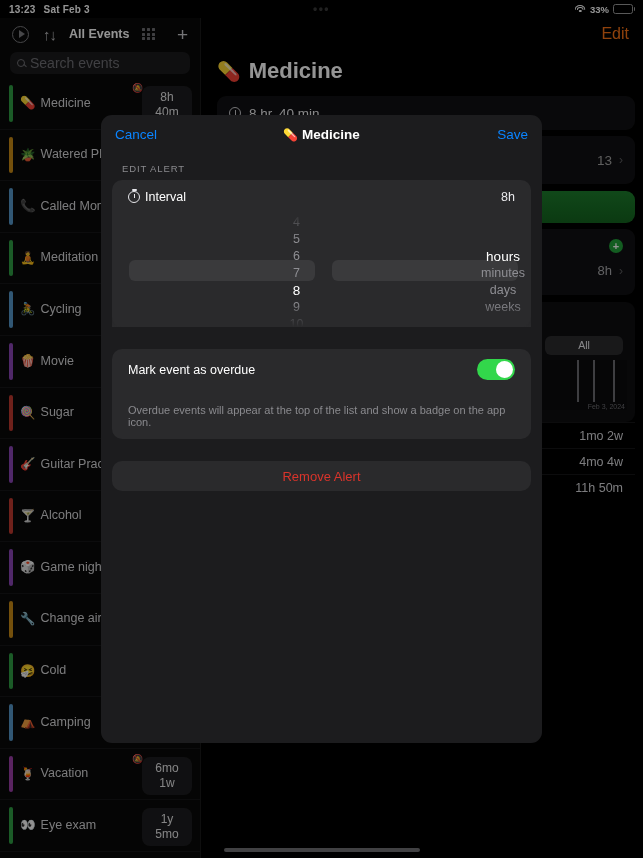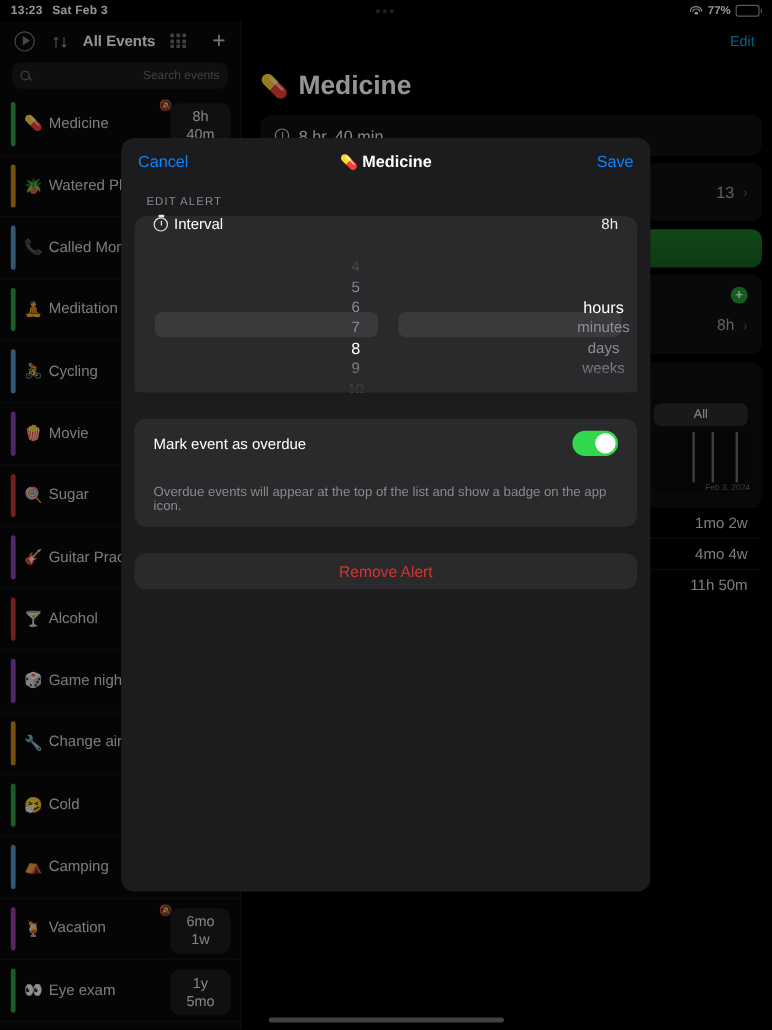--- a/index.html
+++ b/index.html
@@ -58,21 +58,21 @@
                line-height: 1; }
   .sb-search {
     margin: 2px 10px 0; height: 22px; background: #1b1b1d; border-radius: 7px;
     display: flex; align-items: center; padding: 0 7px; gap: 5px;
   }
   .search-gl { width: 8px; height: 8px; border: 1.2px solid #6f6f74; border-radius: 50%;
                position: relative; flex: none; }
   .search-gl::after { content:''; position:absolute; width: 4px; height: 1.2px;
                background: #6f6f74; transform: rotate(45deg); right: -3.2px; bottom: 0px; }
   .sb-search input { background: transparent; border: none; outline: none;
-               color: #d0d0d2; font-size: 10px; font-family: inherit; width: 100%; text-align: right; }
+               color: #d0d0d2; font-size: 14px; font-family: inherit; width: 100%; }
   .sb-search input::placeholder { color: #6f6f74; }
 
   .sb-list { margin-top: 4px; }
   .sb-row { position: relative; height: 51.6px; display: flex; align-items: center;
             border-bottom: 1px solid #161618; padding-left: 20px; }
   .sb-bar { position: absolute; left: 9px; top: 7px; bottom: 7px; width: 4px;
             border-radius: 2px; }
   .sb-emoji { font-size: 12.5px; margin-right: 5px; line-height: 1;
               font-family: "DejaVu Sans", sans-serif; }
   .sb-label { color: #d5d5d7; font-size: 12.5px; line-height: 13.5px;
@@ -80,21 +80,21 @@
   .sb-badge { position: absolute; right: 8px; top: 8px; min-width: 50px;
               background: #1d1d1f; border-radius: 8px; padding: 4px 0;
               text-align: center; color: #e3e3e5; font-size: 12px; line-height: 15px; }
   .sb-mute { position: absolute; right: 56px; top: 6px; color: #b32b25;
              font-size: 9px; line-height: 1; }
 
   
   .detail { position: absolute; top: 18px; left: 201px; width: 442px; height: 840px; }
   .detail-top { height: 32px; display: flex; align-items: center;
                 justify-content: flex-end; padding-right: 14px; }
-  .edit-link { color: #0ea5e9; font-size: 12px; }
+  .edit-link { color: #f97316; font-size: 16px; }
   .detail-title { display: flex; align-items: center; gap: 8px;
                   padding: 8px 0 6px 16px; }
   .detail-title .emo { font-size: 19px; font-family: "DejaVu Sans", sans-serif; }
   .detail-title .txt { color: #fff; font-size: 22px; font-weight: bold; }
   .card { background: #111113; border-radius: 9px; margin: 6px 8px 0 16px;
           position: relative; }
   .card-dur { height: 34px; display: flex; align-items: center; padding-left: 12px; gap: 8px; }
   .timer-ico { width: 12px; height: 12px; border: 1.2px solid #c8c8cc; border-radius: 50%;
                position: relative; }
   .timer-ico::after { content:''; position:absolute; left: 5px; top: 2px; width: 1.2px;
@@ -132,21 +132,21 @@
            background: #1c1c1e; border-radius: 11px; overflow: hidden; }
   .modal-head { height: 38px; display: flex; align-items: center; padding: 0 14px; }
   .m-cancel { color: #0a84ff; font-size: 13.5px; }
   .m-save { color: #0a84ff; font-size: 13.5px; margin-left: auto; }
   .m-title { position: absolute; left: 0; right: 0; text-align: center; color: #fff;
              font-size: 13.5px; font-weight: bold; pointer-events: none; }
   .m-title .emo { font-family: "DejaVu Sans", sans-serif; font-size: 12px; }
   .sec-hdr { color: #8a8a8e; font-size: 9.5px; letter-spacing: .9px;
              padding: 10px 0 6px 21px; }
   .m-card { background: #2a2a2c; border-radius: 10px; margin: 0 11px; }
-  .int-row { height: 34px; display: flex; align-items: flex-start; padding: 0 16px; }
+  .int-row { height: 34px; display: flex; align-items: center; padding: 0 16px; }
   .int-left { display: flex; align-items: center; gap: 5px; color: #fff; font-size: 12.5px; }
   .int-ico { width: 12px; height: 12px; border: 1.2px solid #e6e6ea; border-radius: 50%;
              position: relative; }
   .int-ico::after { content:''; position:absolute; left: 4.9px; top: 2px; width: 1.2px;
              height: 4px; background: #e6e6ea; }
   .int-ico::before { content:''; position:absolute; left: 3px; top: -2.6px; width: 5px;
              height: 1.4px; background: #e6e6ea; border-radius: 1px; }
   .int-val { margin-left: auto; color: #e9e9ec; font-size: 12.5px; }
 
   .picker { height: 113px; position: relative; overflow: hidden; }
@@ -187,21 +187,21 @@
   <div class="statusbar">
     <span class="sb-time">13:23</span>
     <span class="sb-date">Sat Feb 3</span>
     <span class="sb-dots">•••</span>
     <span class="sb-right">
       <span class="wifi-ico">
           <i></i>
           <i></i>
           <i></i>
         </span>
-      <span style="font-size:9.5px;">77%</span>
+      <span style="font-size:9.5px;">33%</span>
       <span class="batt">
         <span class="batt-body"><span class="batt-fill"></span></span>
           <span class="batt-cap"></span>
       </span>
     </span>
   </div>
 
   <div class="sidebar">
     <div class="sb-toolbar">
       <span class="tb-btn">

